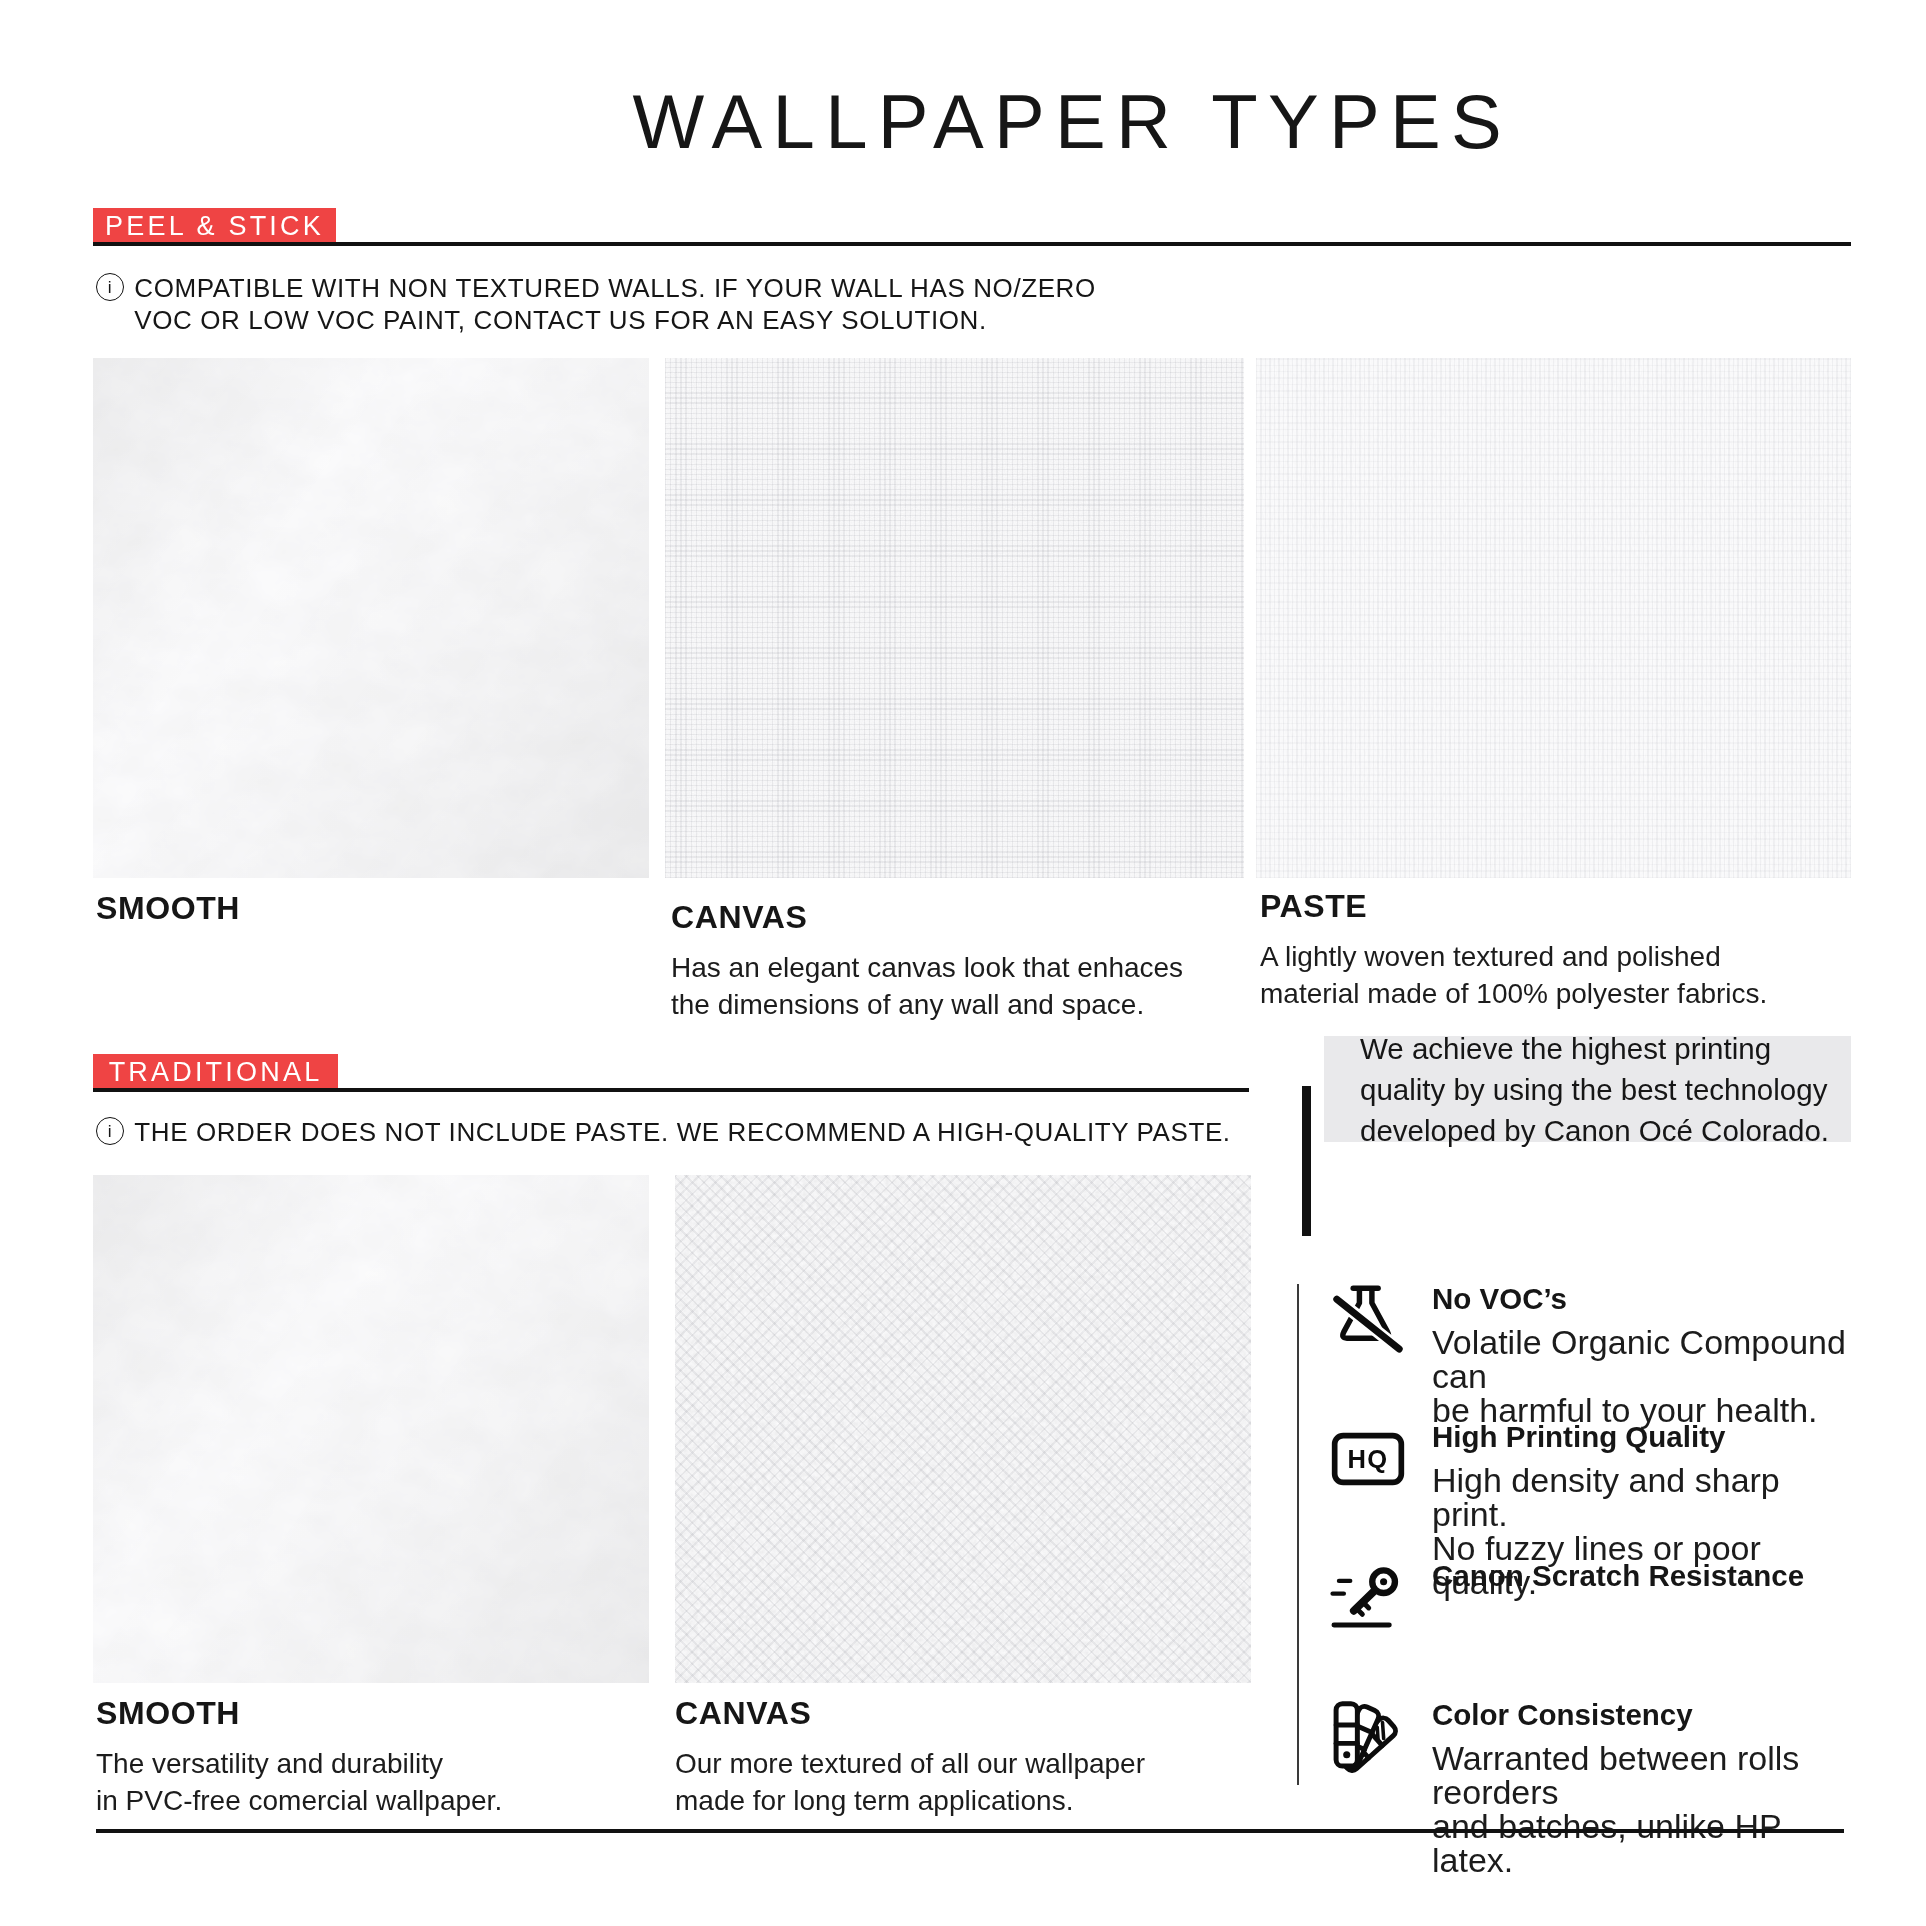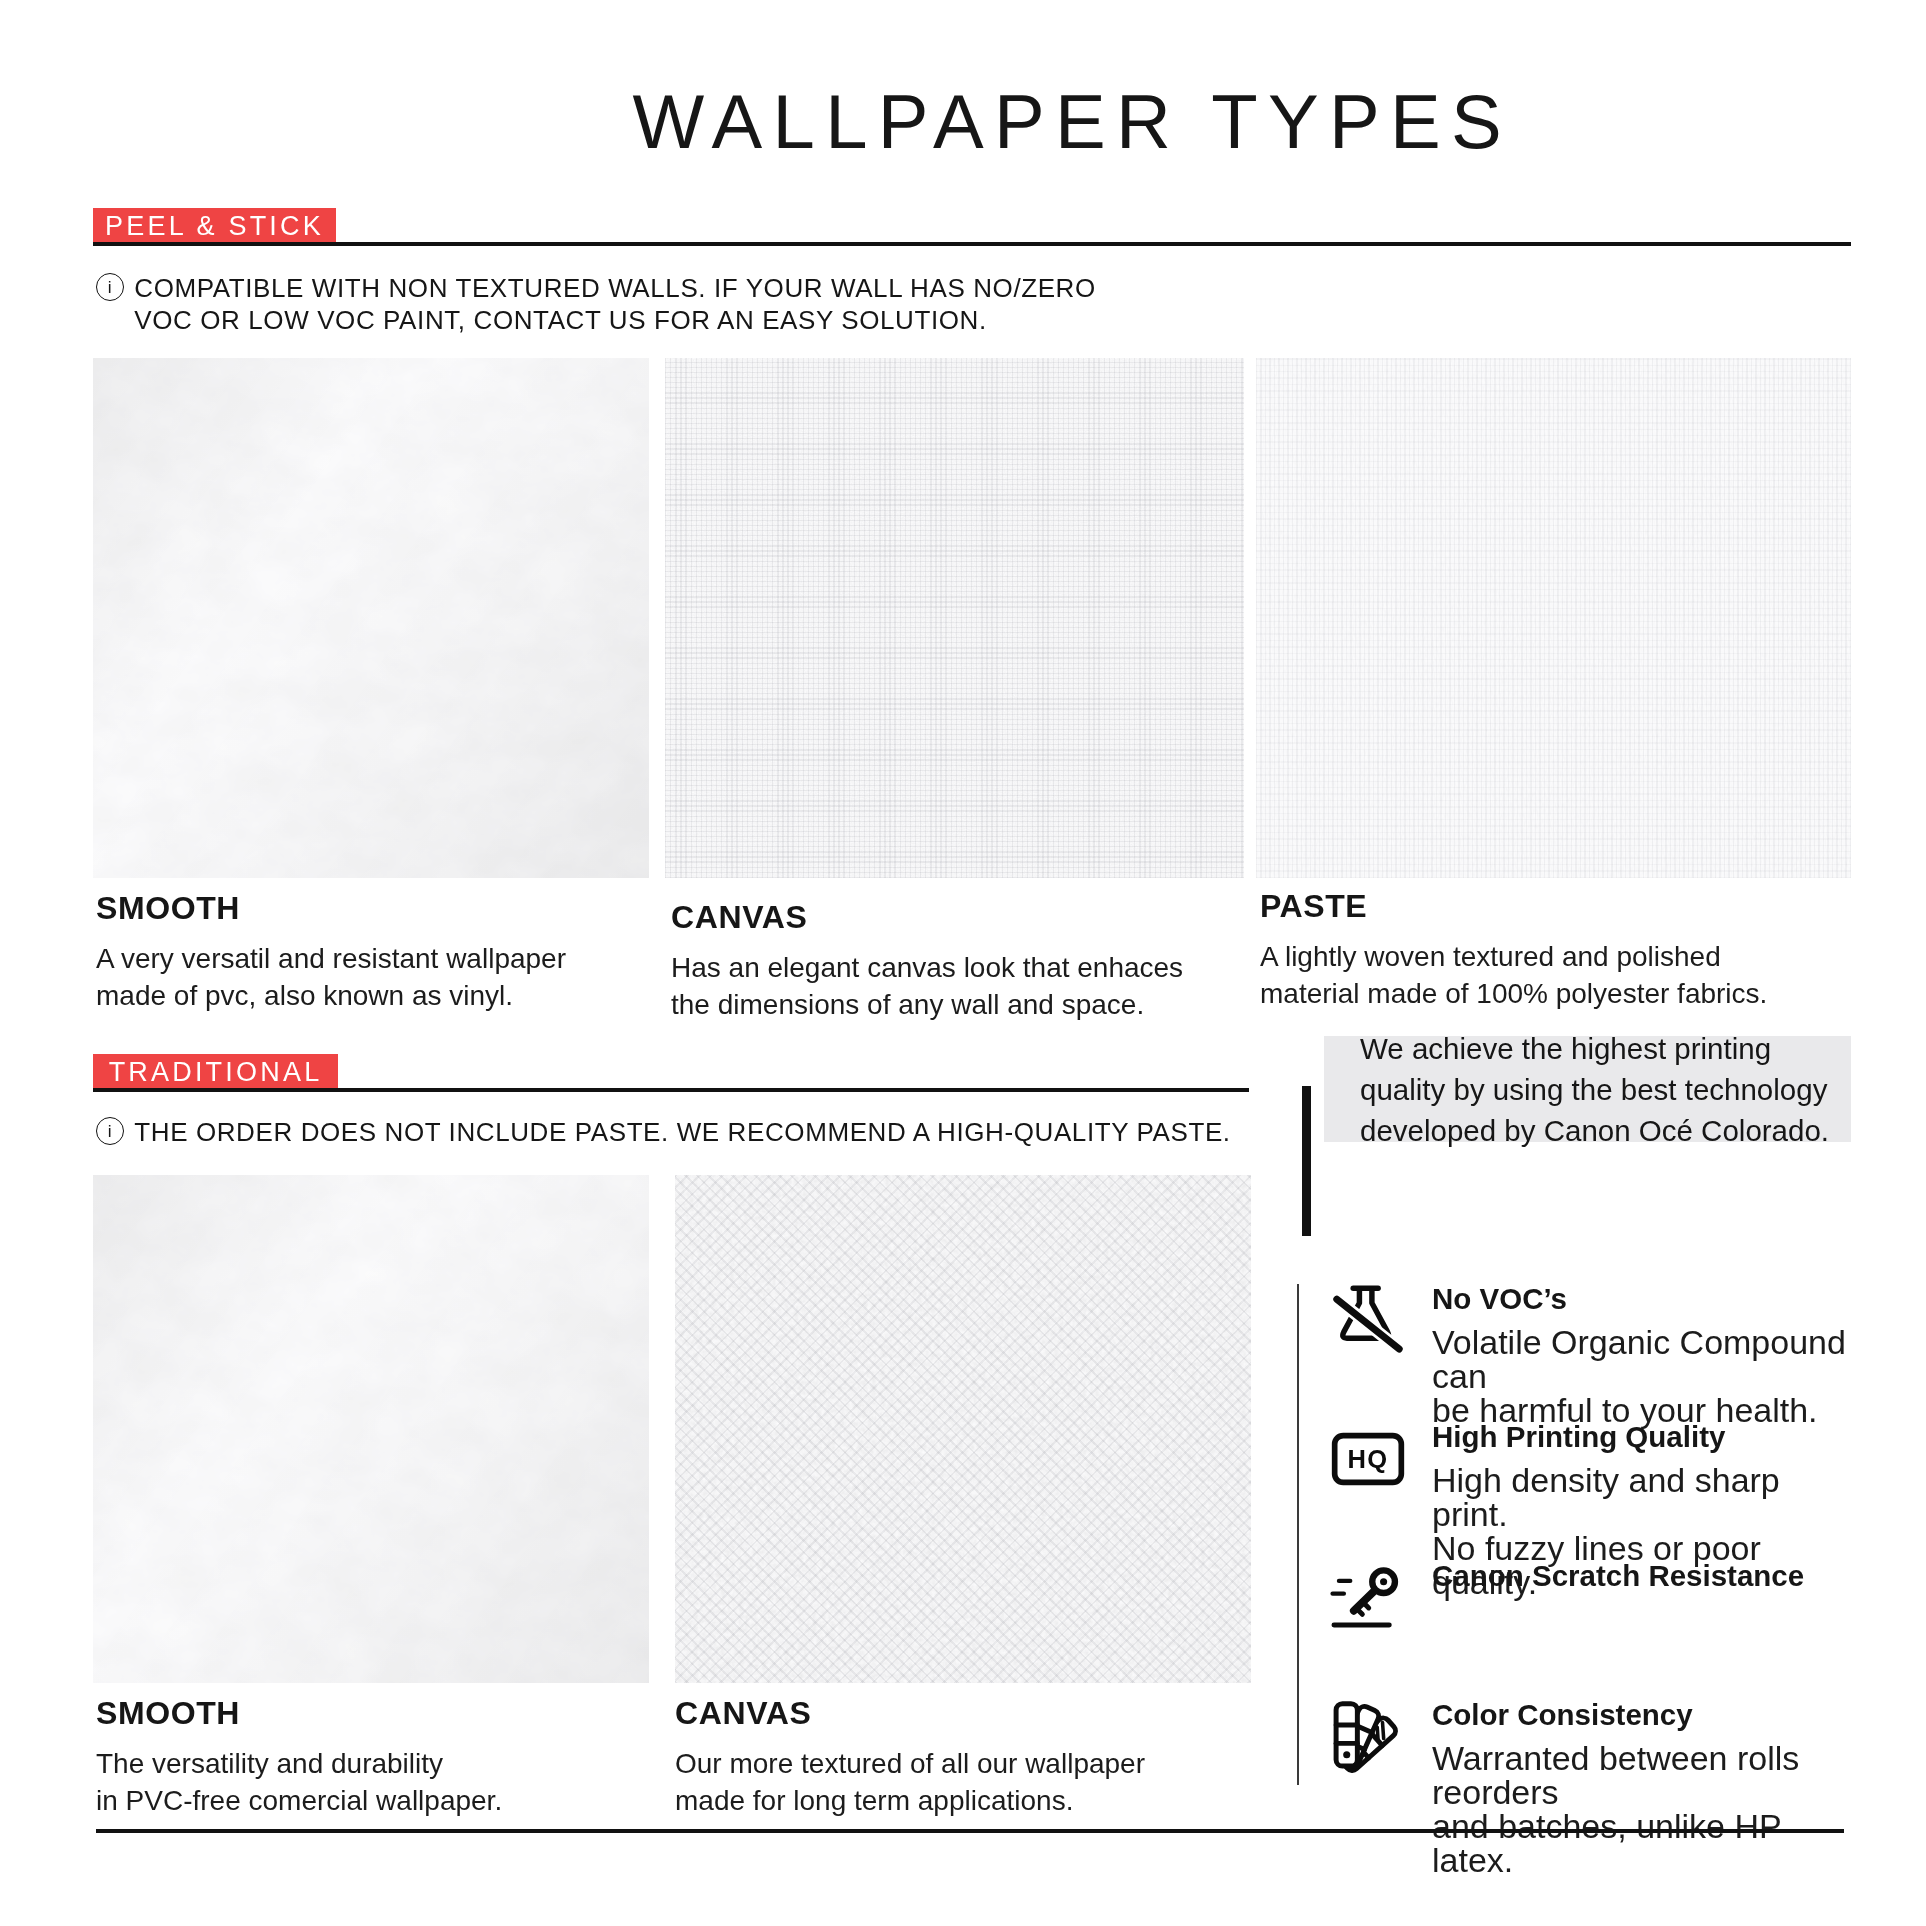--- a/index.html
+++ b/index.html
@@ -162,22 +162,20 @@
           <feFuncA type="linear" slope="0" intercept="1"></feFuncA>
         </feComponentTransfer>
       </filter>
       <rect width="100%" height="100%" filter="url(#t3)"></rect>
     </svg>
     <div class="layer weave-fabric"></div>
   </div>
 
   <div class="cap cap-r1c1">
     <h3>SMOOTH</h3>
-    <p>A very versatil and resistant wallpaper
-made of pvc, also known as vinyl.</p>
   </div>
   <div class="cap cap-r1c2">
     <h3>CANVAS</h3>
     <p>Has an elegant canvas look that enhaces
 the dimensions of any wall and space.</p>
   </div>
   <div class="cap cap-r1c3">
     <h3>PASTE</h3>
     <p>A lightly woven textured and polished
 material made of 100% polyester fabrics.</p>

